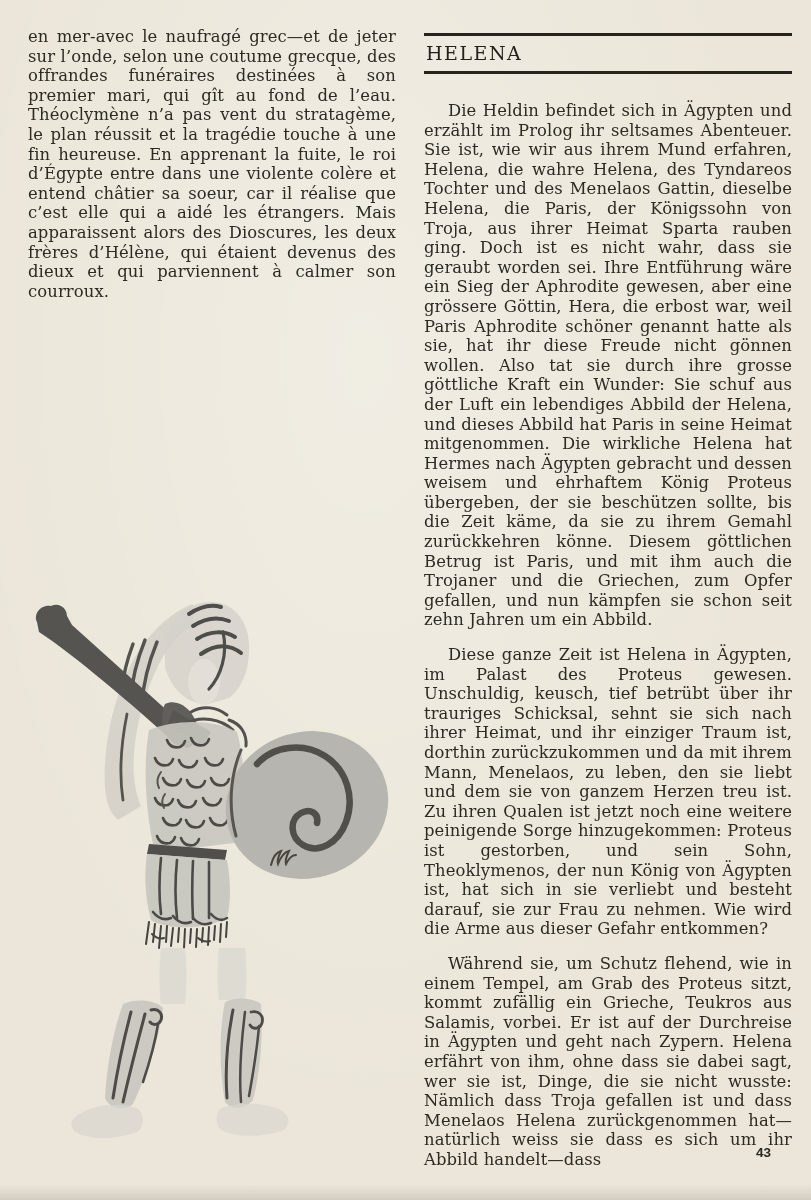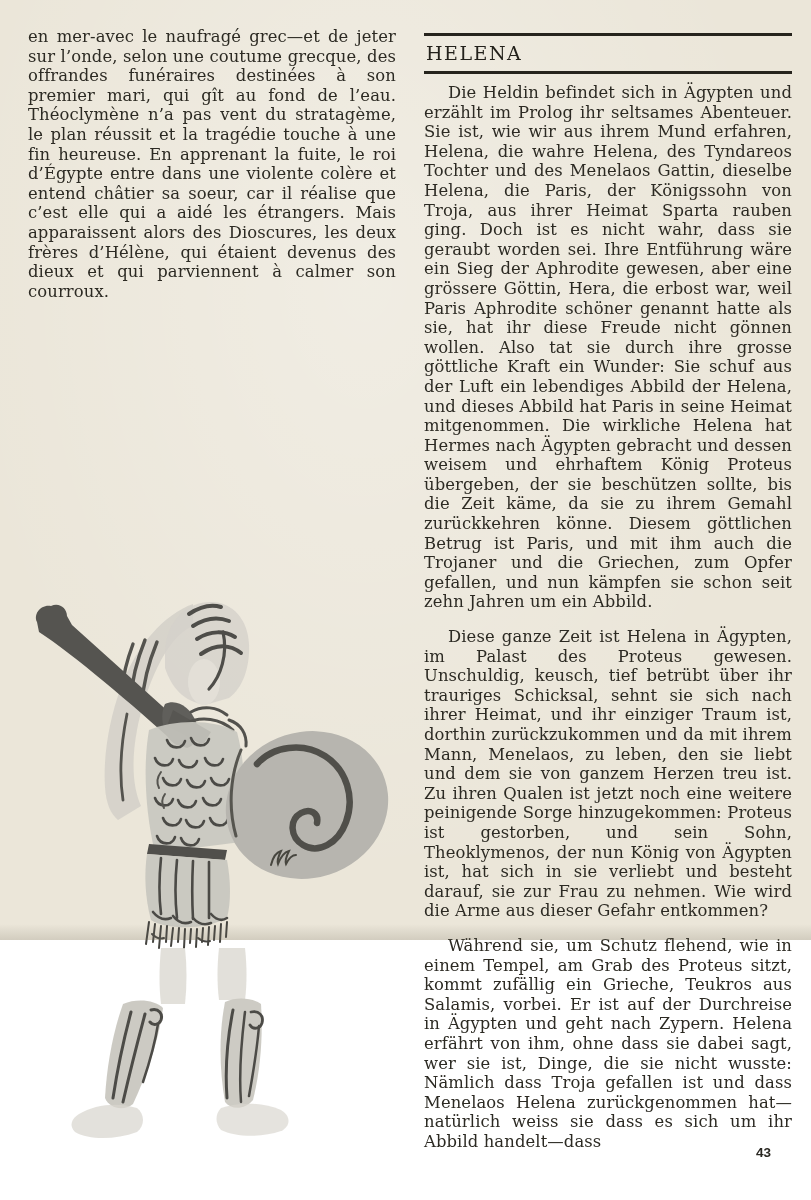--- a/index.html
+++ b/index.html
@@ -1,18 +1,18 @@
 <!DOCTYPE html>
 <html lang="de"><head>
 <meta charset="utf-8">
 <style>
   html,body{margin:0;padding:0;}
   body{width:811px;height:1200px;overflow:hidden;}
   .page{
-    position:relative;width:811px;height:940px;
+    position:relative;width:811px;height:1200px;
     background:
       radial-gradient(ellipse at 45% 30%, rgba(255,255,255,0.28), rgba(255,255,255,0) 65%),
       #ebe6d9;
     font-family:"DejaVu Serif", serif;
     color:#2c2a23;
   }
   .bottom-edge{
     position:absolute;left:0;bottom:0;width:811px;height:16px;
     background:linear-gradient(to bottom, rgba(120,114,98,0), rgba(120,114,98,0.22));
   }
@@ -23,21 +23,21 @@
   .col-right{left:424px;top:33px;}
   .heading-block{
     border-top:3px solid #26241d;
     border-bottom:3px solid #26241d;
     padding:6px 0 7px 2px;
   }
   .heading-block h1{
     margin:0;font-size:19px;line-height:22px;font-weight:500;
     letter-spacing:1.5px;font-family:"DejaVu Serif", serif;color:#23211b;
   }
-  .col-right p{margin-top:9px;text-indent:24px;}
+  .col-right p{margin-top:27px;text-indent:24px;}
   .col-right p + p{margin-top:15px;}
   .page-number{
     position:absolute;top:1145px;right:40px;
     font-family:"Liberation Sans", sans-serif;
     font-weight:bold;font-size:13.5px;color:#2a2822;
   }
   .illustration{position:absolute;left:15px;top:592px;width:380px;height:560px;}
   .illustration svg{display:block;width:380px;height:560px;}
 </style>
 </head>

